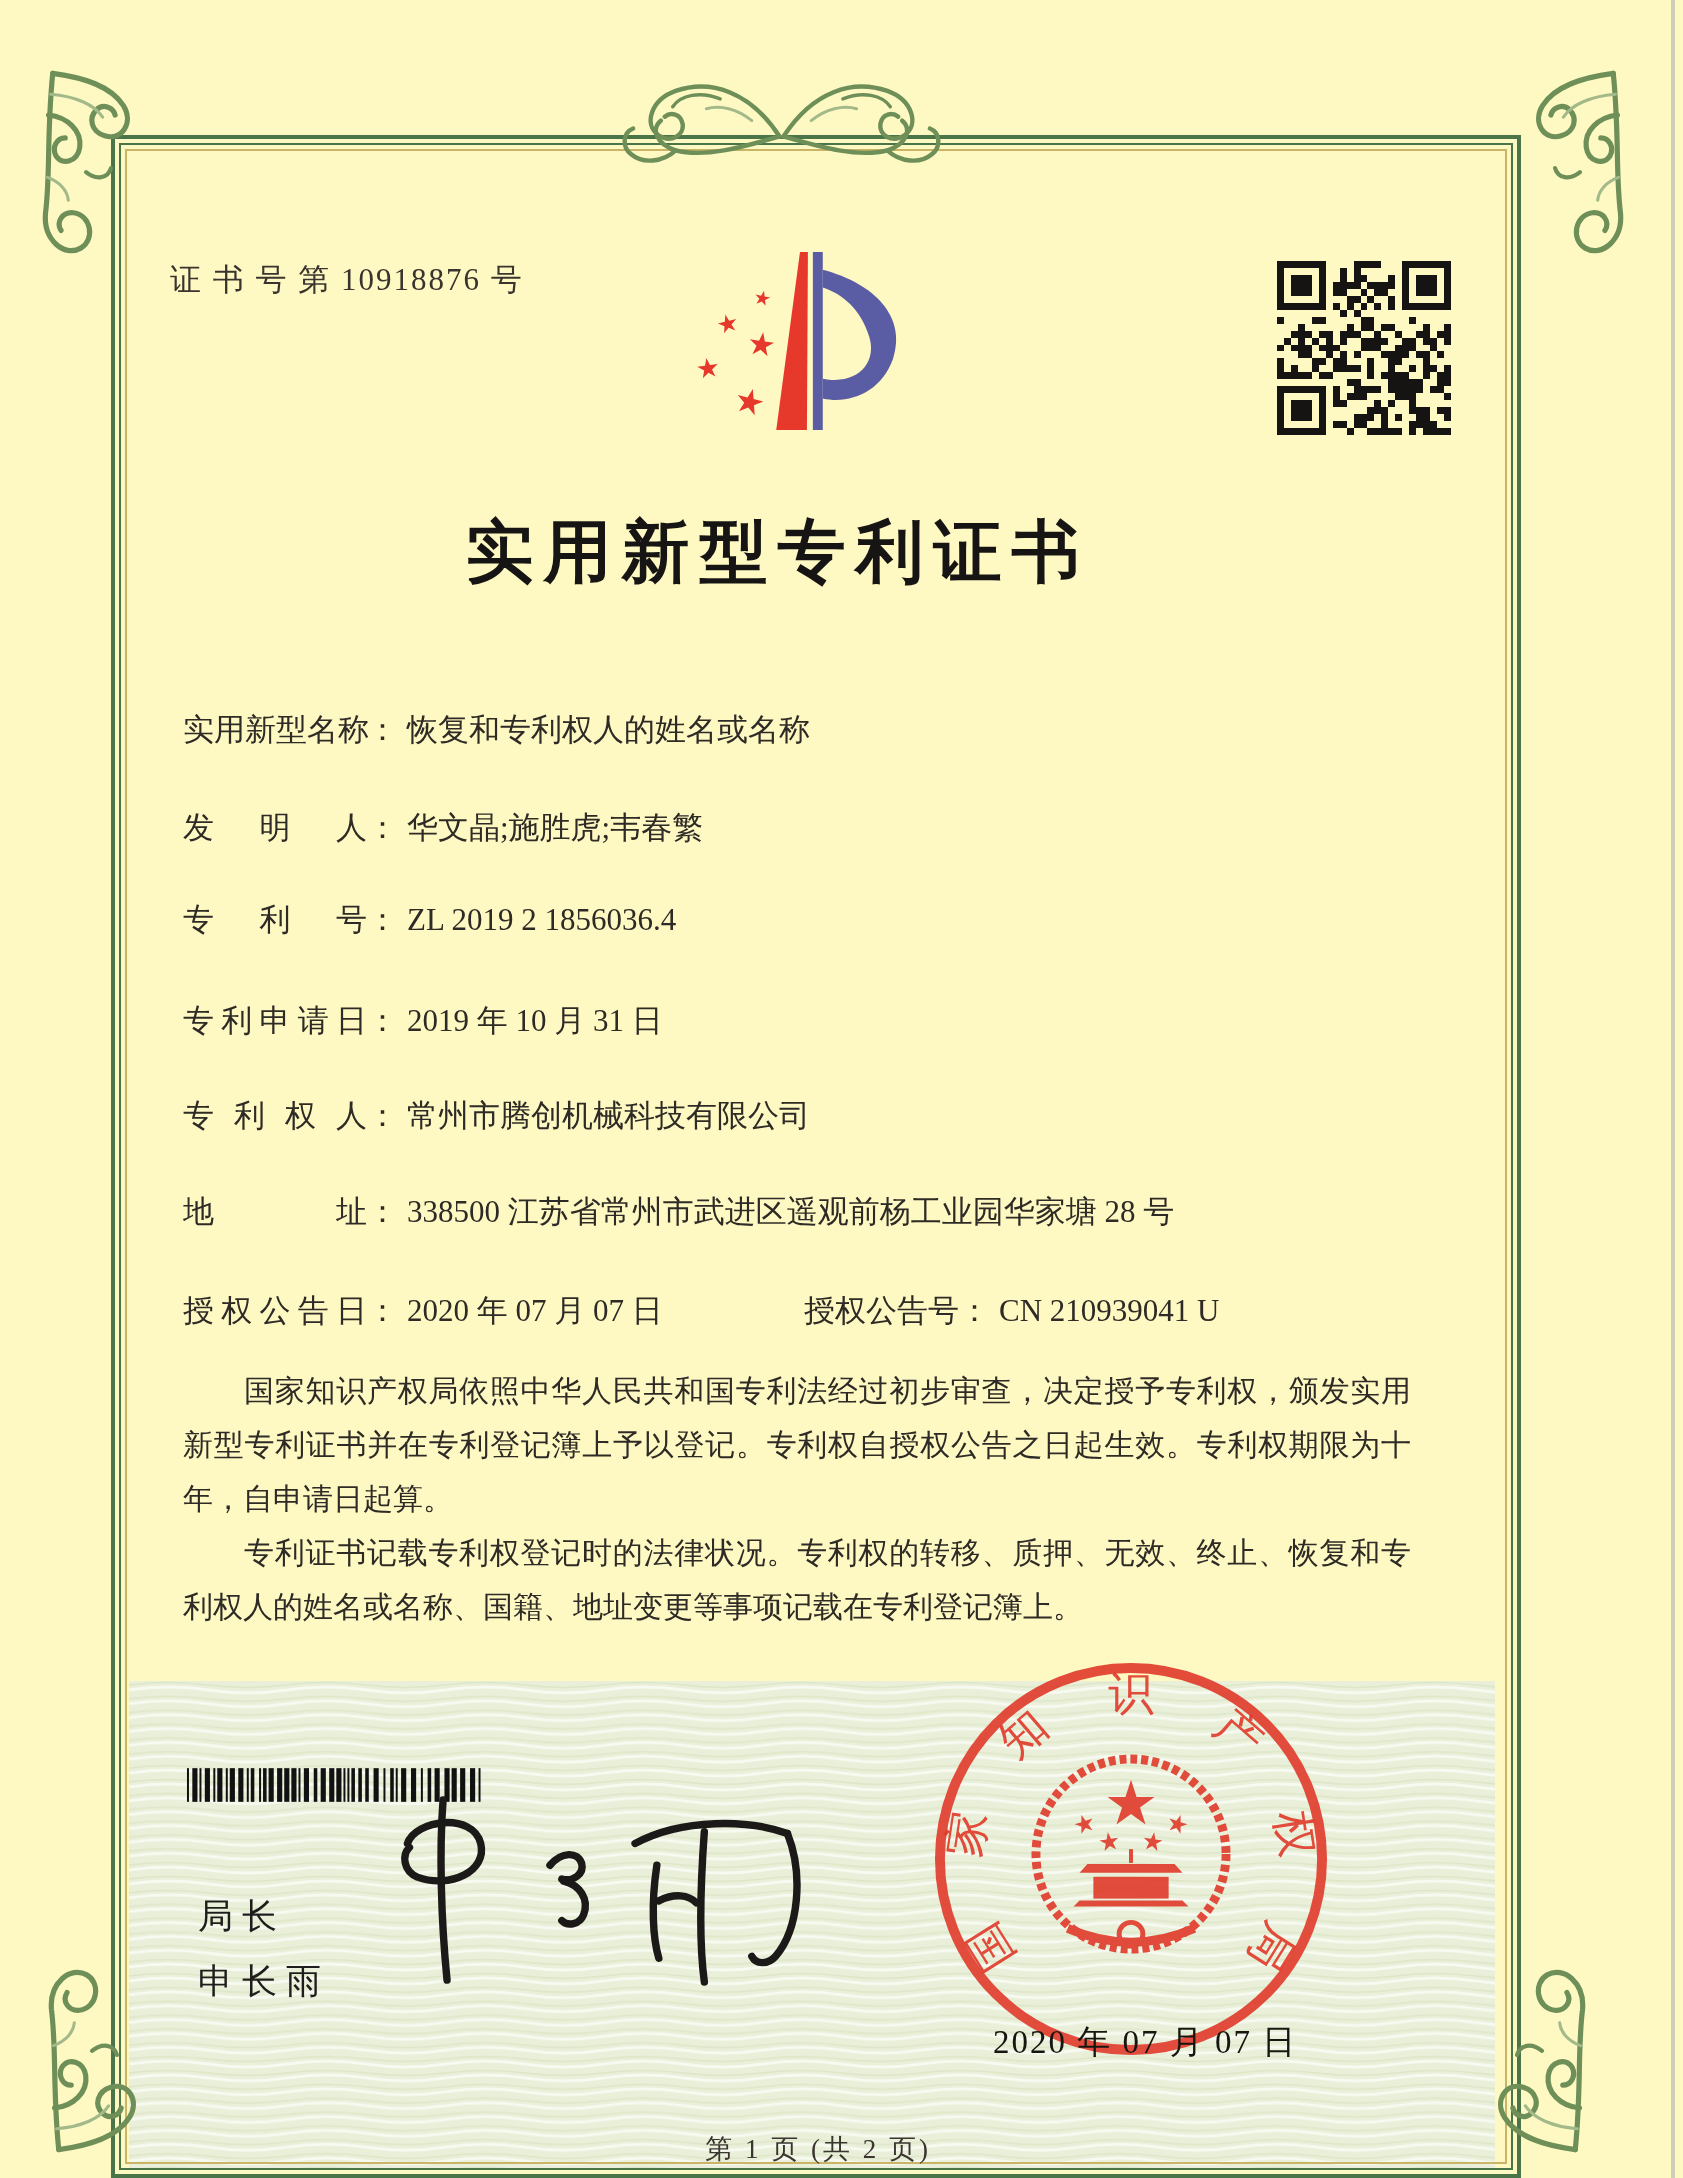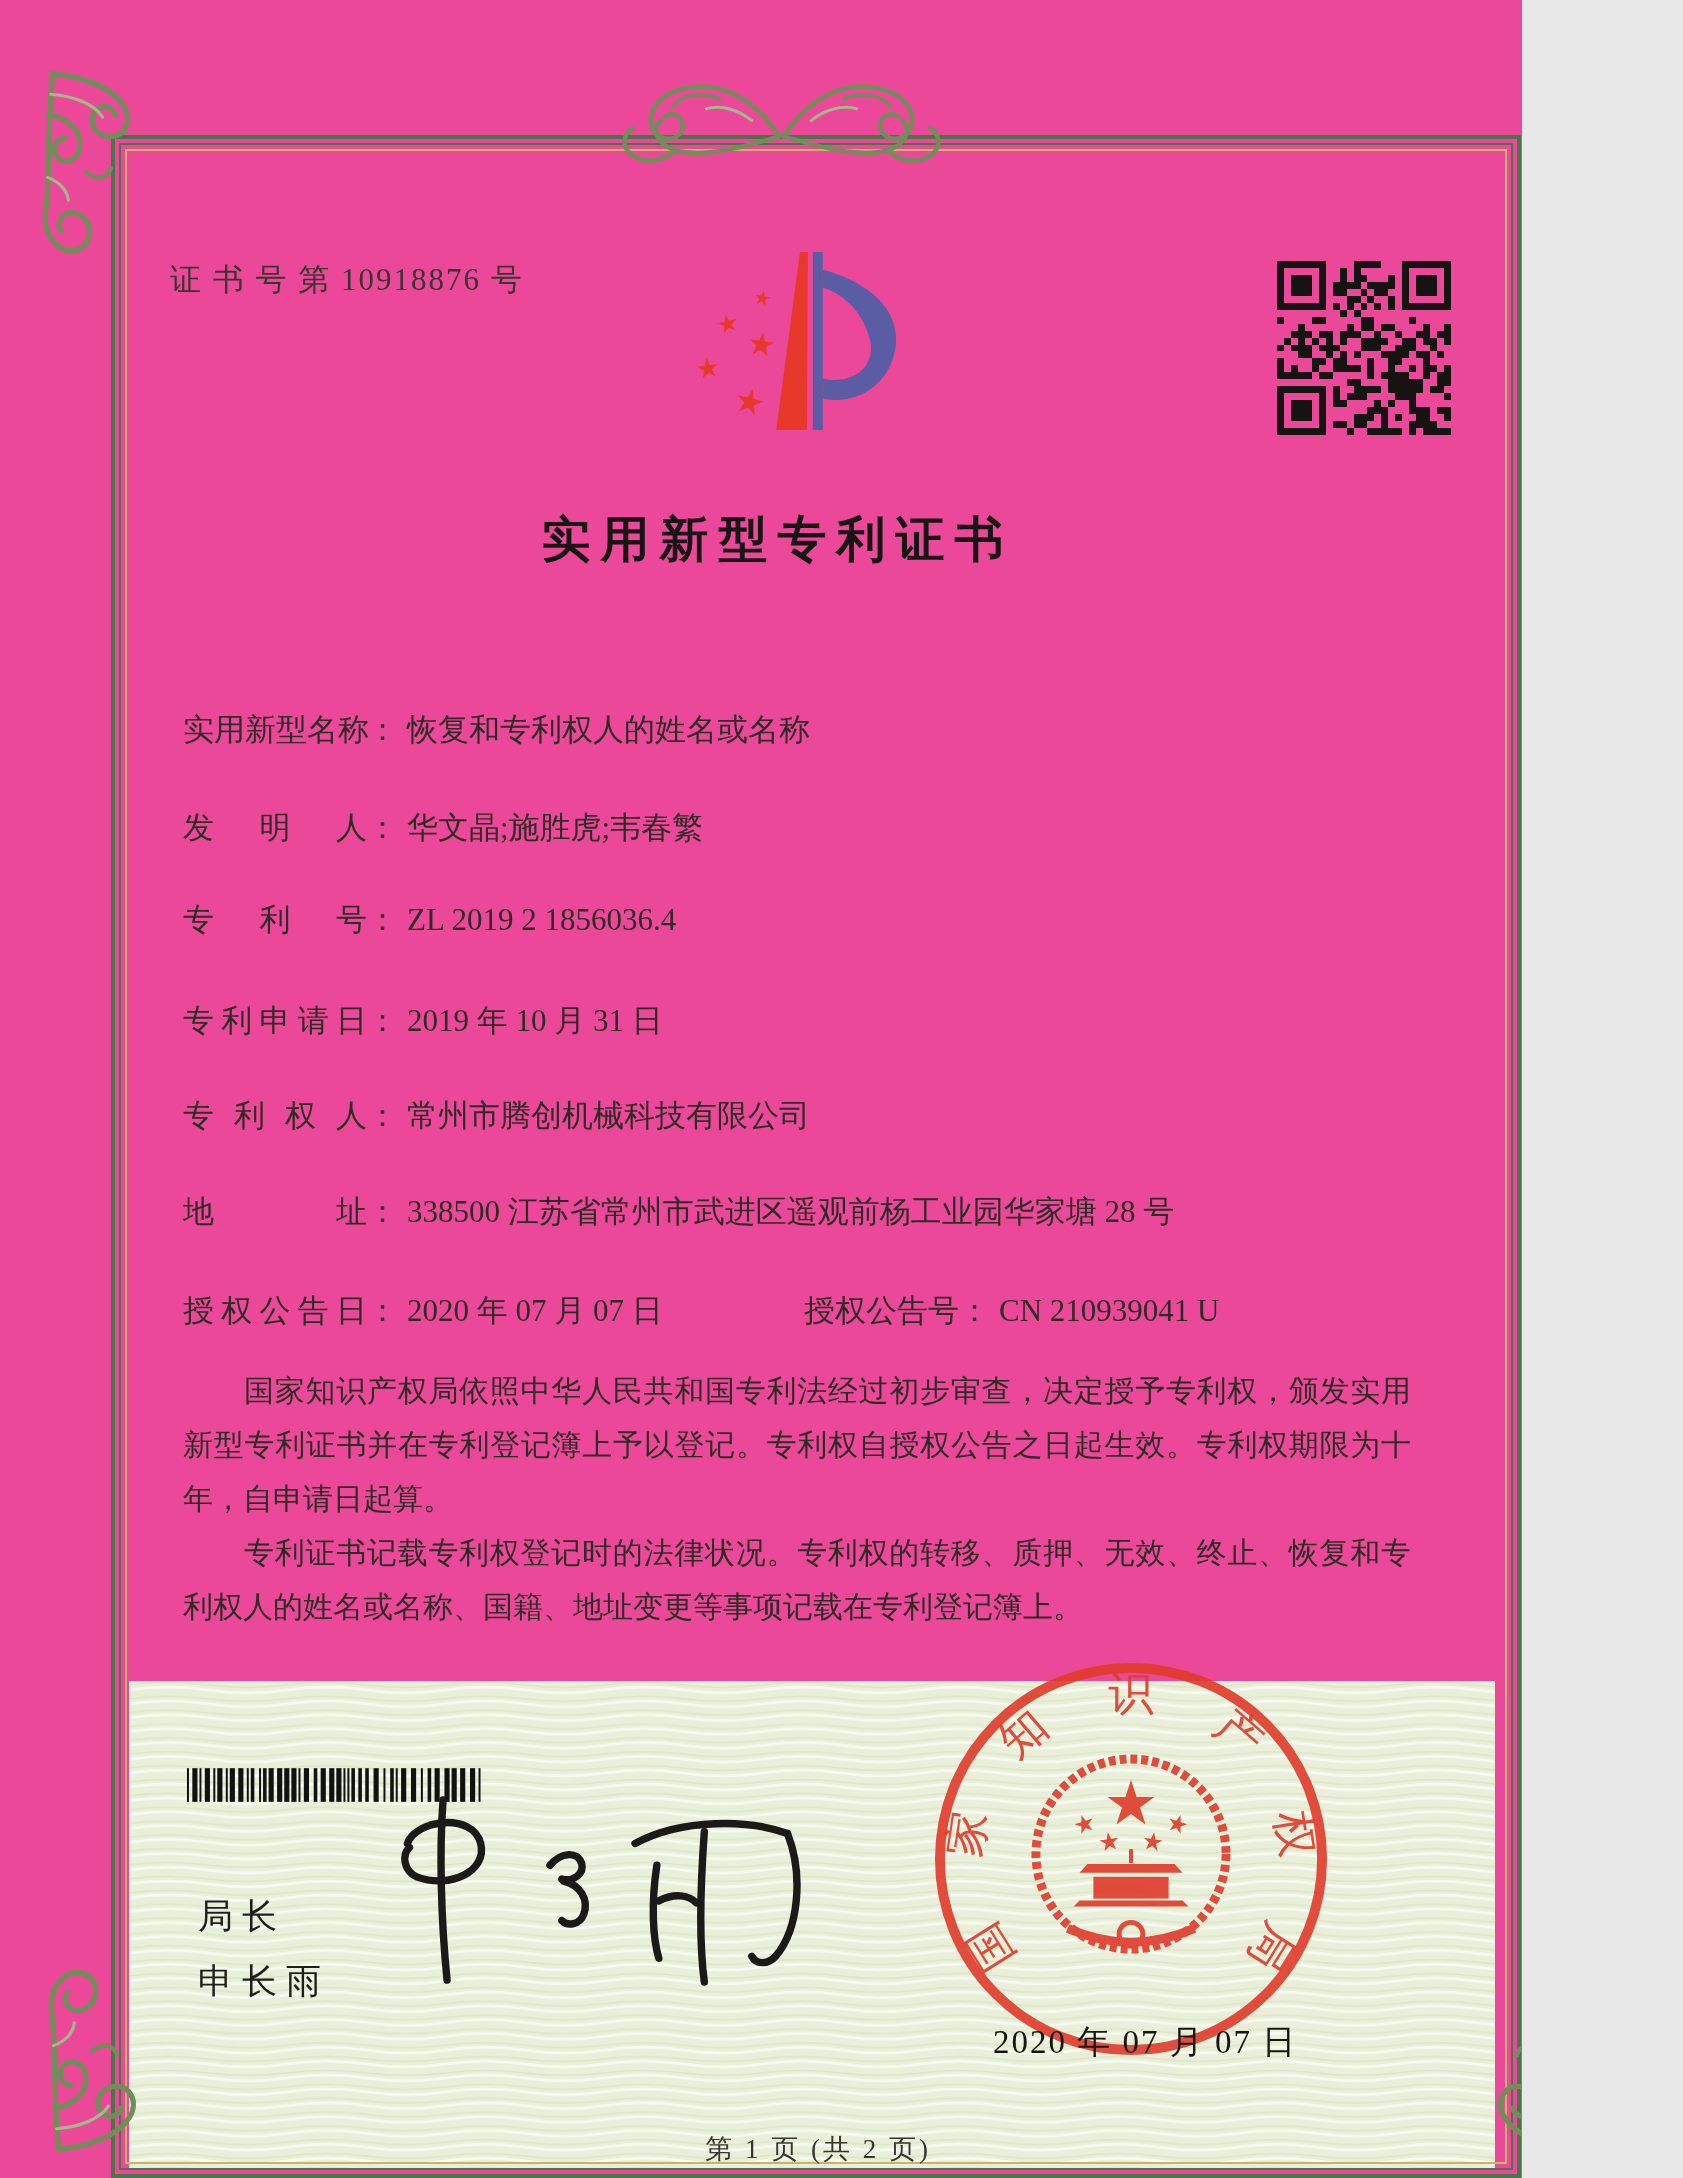--- a/index.html
+++ b/index.html
@@ -1,27 +1,27 @@
 <!DOCTYPE html>
 <html><head>
 <meta charset="utf-8">
 <style>
   html,body{margin:0;padding:0;background:#e8e8e8;}
-  #page{position:relative;width:1522px;height:2178px;background:#ec4899;overflow:hidden;
+  #page{position:relative;width:1683px;height:2178px;background:#fef9c3;overflow:hidden;
         font-family:"Liberation Serif","DejaVu Serif",serif;color:#2f2b27;}
   .abs{position:absolute;}
   
   .frame-outer{left:111px;top:135px;width:1402px;height:2035px;border:4px solid #4a7548;z-index:1;}
   .frame-mid{position:absolute;inset:4px;border:2px solid #4a7548;}
   .frame-gold{position:absolute;inset:4px;border:2px solid #c9b565;}
   
   .band{left:129px;top:1681px;z-index:0;}
   
   .certno{left:170px;top:259px;font-size:31px;letter-spacing:2px;color:#3a342e;z-index:2;white-space:nowrap;}
-  .title{left:129px;top:507px;width:1297px;text-align:center;font-size:49px;font-weight:bold;
+  .title{left:129px;top:507px;width:1297px;text-align:center;font-size:68px;font-weight:bold;
          letter-spacing:10px;color:#171513;z-index:2;}
   .frow{left:183px;font-size:31px;z-index:2;white-space:nowrap;color:#2e2a25;}
   .flabel{display:inline-block;width:184px;text-align:justify;text-align-last:justify;}
   .fcolon{display:inline-block;width:34px;}
   .fvalue{margin-left:6px;}
   .pair2{position:absolute;left:621px;top:0;}
   .paras{left:183px;top:1364px;width:1228px;z-index:2;}
   .paras p{margin:0;font-size:30px;line-height:54px;text-indent:61px;text-align:justify;color:#2e2a25;}
   .official{font-family:Liberation Sans, sans-serif;font-size:35px;letter-spacing:9px;
             color:#1f1d1b;z-index:3;}

